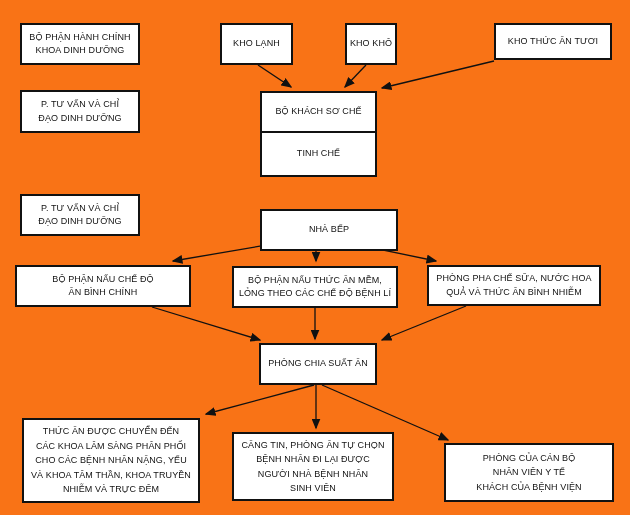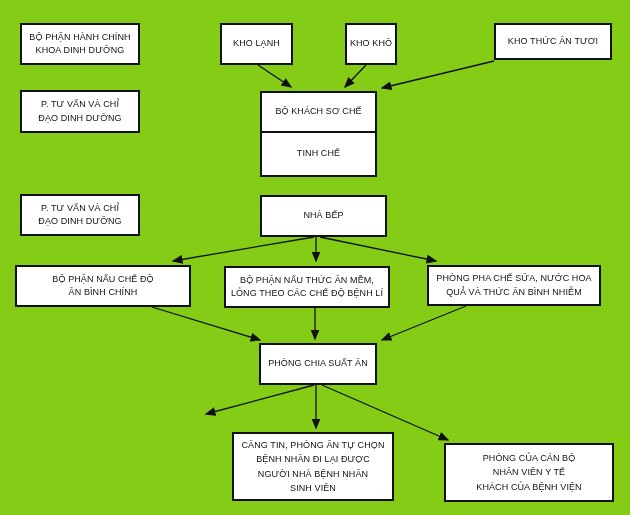--- a/index.html
+++ b/index.html
@@ -1,19 +1,19 @@
 <!DOCTYPE html>
 <html><head>
 <meta charset="utf-8">
 <style>
   html,body{margin:0;padding:0;background:#ffffff;}
   .canvas{
     position:relative;
     width:630px;height:515px;
-    background:#84cc16;
+    background:#f97316;
     font-family:"Liberation Sans","DejaVu Sans",sans-serif;
     color:#111111;
     overflow:hidden;
   }
   .node{
     position:absolute;
     box-sizing:border-box;
     border:2px solid #111111;
     background:#ffffff;
     display:flex;
@@ -79,41 +79,48 @@
     <div class="nl">BỘ KHÁCH SƠ CHẾ</div>
   </div>
   <div class="node" style="left:260px;top:131px;width:117px;height:46px">
     <div class="nl">TINH CHẾ</div>
   </div>
 
   <div class="node" style="left:20px;top:194px;width:120px;height:42px">
     <div class="nl">P. TƯ VẤN VÀ CHỈ</div>
     <div class="nl">ĐẠO DINH DƯỠNG</div>
   </div>
-  <div class="node" style="left:260px;top:195px;width:127px;height:42px">
+  <div class="node" style="left:260px;top:209px;width:138px;height:42px">
     <div class="nl">NHÀ BẾP</div>
   </div>
 
   <div class="node" style="left:15px;top:265px;width:176px;height:42px">
     <div class="nl">BỘ PHẬN NẤU CHẾ ĐỘ</div>
     <div class="nl">ĂN BÌNH CHÍNH</div>
   </div>
-  <div class="node" style="left:224px;top:266px;width:166px;height:42px">
+  <div class="node" style="left:232px;top:266px;width:166px;height:42px">
     <div class="nl">BỘ PHẬN NẤU THỨC ĂN MỀM,</div>
     <div class="nl">LỎNG THEO CÁC CHẾ ĐỘ BỆNH LÍ</div>
   </div>
   <div class="node" style="left:427px;top:265px;width:174px;height:41px">
     <div class="nl">PHÒNG PHA CHẾ SỮA, NƯỚC HOA</div>
     <div class="nl">QUẢ VÀ THỨC ĂN BÌNH NHIỄM</div>
   </div>
 
   <div class="node" style="left:259px;top:343px;width:118px;height:42px">
     <div class="nl">PHÒNG CHIA SUẤT ĂN</div>
   </div>
 
+  <div class="node" style="left:22px;top:418px;width:178px;height:85px;line-height:14.5px">
+    <div class="nl">THỨC ĂN ĐƯỢC CHUYỂN ĐẾN</div>
+    <div class="nl">CÁC KHOA LÂM SÀNG PHÂN PHỐI</div>
+    <div class="nl">CHO CÁC BỆNH NHÂN NẶNG, YẾU</div>
+    <div class="nl">VÀ KHOA TÂM THẦN, KHOA TRUYỀN</div>
+    <div class="nl">NHIỄM VÀ TRỰC ĐÊM</div>
+  </div>
   <div class="node" style="left:232px;top:432px;width:162px;height:69px;line-height:14.5px">
     <div class="nl">CĂNG TIN, PHÒNG ĂN TỰ CHỌN</div>
     <div class="nl">BỆNH NHÂN ĐI LẠI ĐƯỢC</div>
     <div class="nl">NGƯỜI NHÀ BỆNH NHÂN</div>
     <div class="nl">SINH VIÊN</div>
   </div>
   <div class="node" style="left:444px;top:443px;width:170px;height:59px;line-height:14.5px">
     <div class="nl">PHÒNG CỦA CÁN BỘ</div>
     <div class="nl">NHÂN VIÊN Y TẾ</div>
     <div class="nl">KHÁCH CỦA BỆNH VIỆN</div>

